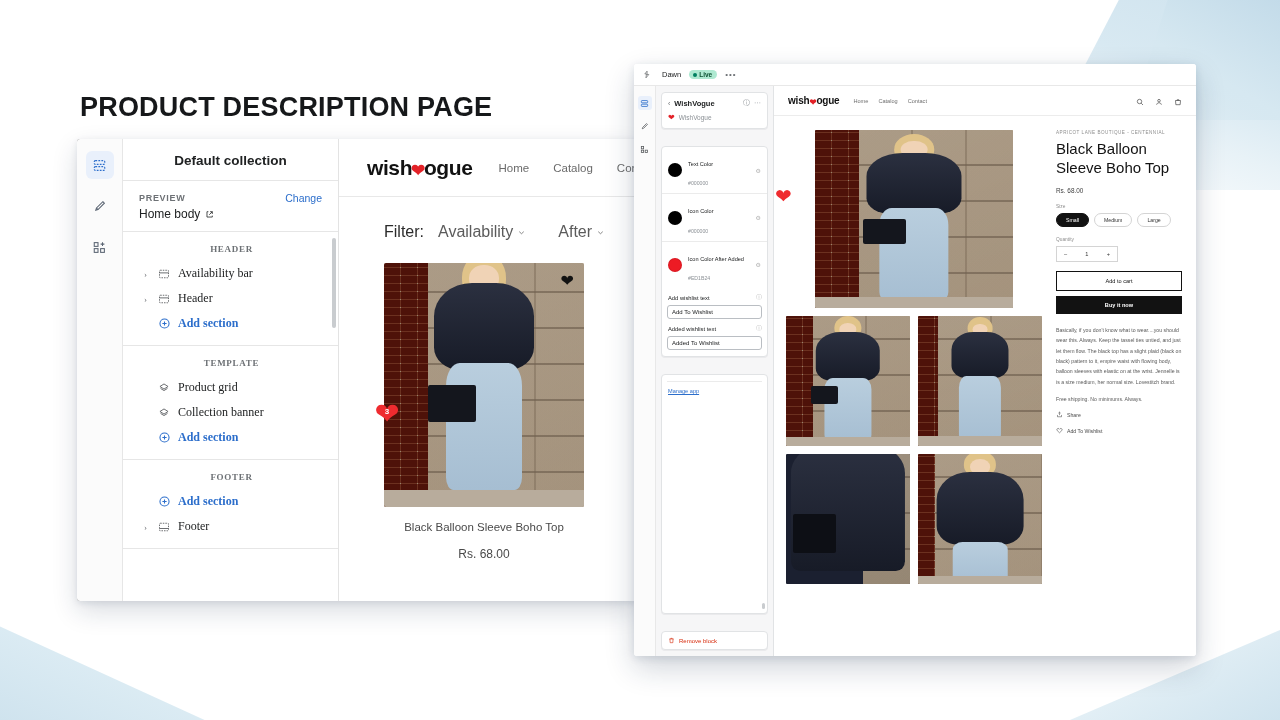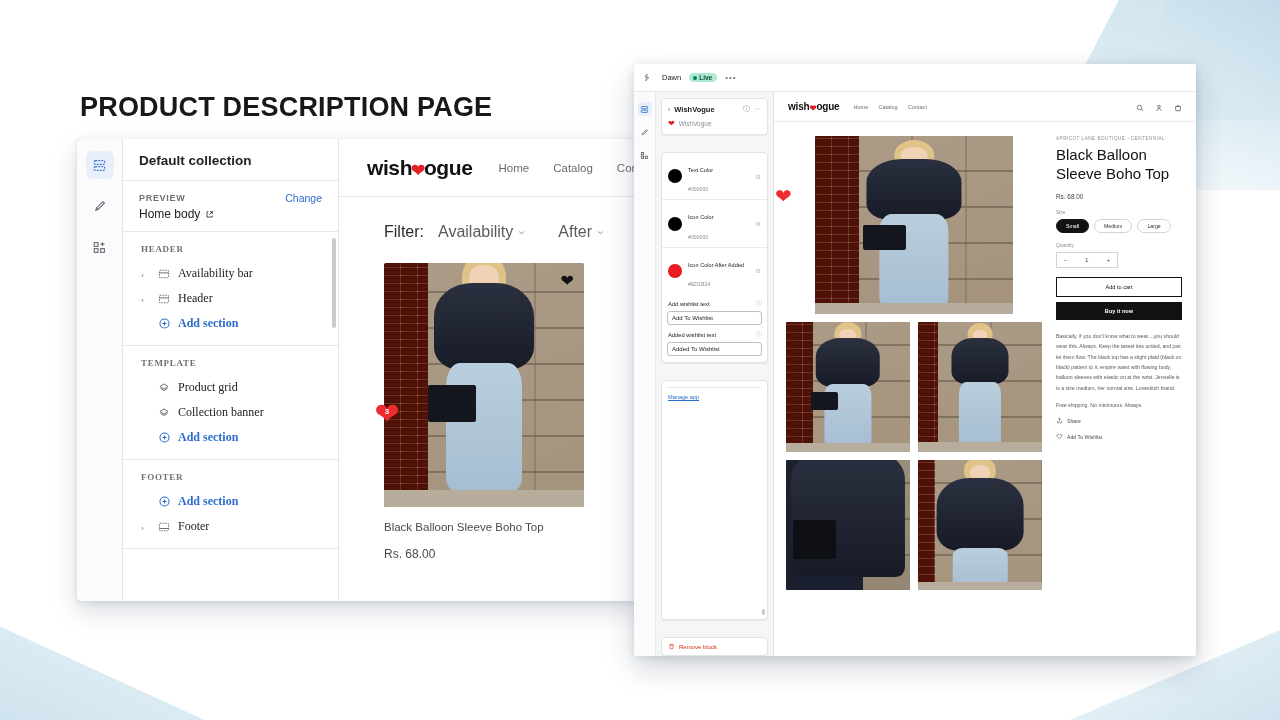--- a/index.html
+++ b/index.html
@@ -38,21 +38,21 @@
     color: #16181a;
   }
 
   
   .win1 {
     position: absolute; left: 77px; top: 139px;
     width: 560px; height: 462px;
     background: #737373;
     border-radius: 3px;
     box-shadow: 0 10px 26px rgba(20,40,70,.16), 0 2px 6px rgba(20,40,70,.10);
-    overflow: hidden; display: flex;
+    overflow: hidden; display: flex; text-align: center;
   }
   .w1-rail {
     width: 46px; flex: 0 0 46px; background: #fbfbfb;
     border-right: 1px solid #e6e6e6;
     padding-top: 12px; display: flex; flex-direction: column; align-items: center; gap: 13px;
   }
   .rail-btn {
     width: 28px; height: 28px; border-radius: 6px;
     display: flex; align-items: center; justify-content: center;
     color: #5a6472;
@@ -125,21 +125,21 @@
 
   
   .win2 {
     position: absolute; left: 634px; top: 64px;
     width: 562px; height: 592px; background: #fff;
     border-radius: 3px;
     box-shadow: 0 12px 30px rgba(20,40,70,.20), 0 2px 8px rgba(20,40,70,.12);
     overflow: hidden;
   }
   .w2-topbar {
-    height: 28px; background: #fff; border-bottom: 1px solid #e8e8e8;
+    height: 22px; background: #fff; border-bottom: 1px solid #e8e8e8;
     display: flex; align-items: center; padding: 4px 8px; gap: 8px;
   }
   .w2-topbar .tb-icon { color: #5c5f62; width: 12px; display: flex; align-items: center; }
   .w2-theme { font-size: 7.5px; color: #202223; }
   .live-badge {
     background: #aee9d1; color: #0c5132; font-size: 6.5px; font-weight: 600;
     border-radius: 8px; padding: 1px 5px 1px 4px; display: flex; align-items: center; gap: 2px;
   }
   .live-badge .dot { width: 4px; height: 4px; border-radius: 50%; background: #008060; }
   .w2-dots { font-size: 8px; color: #6d7175; letter-spacing: 1px; }

